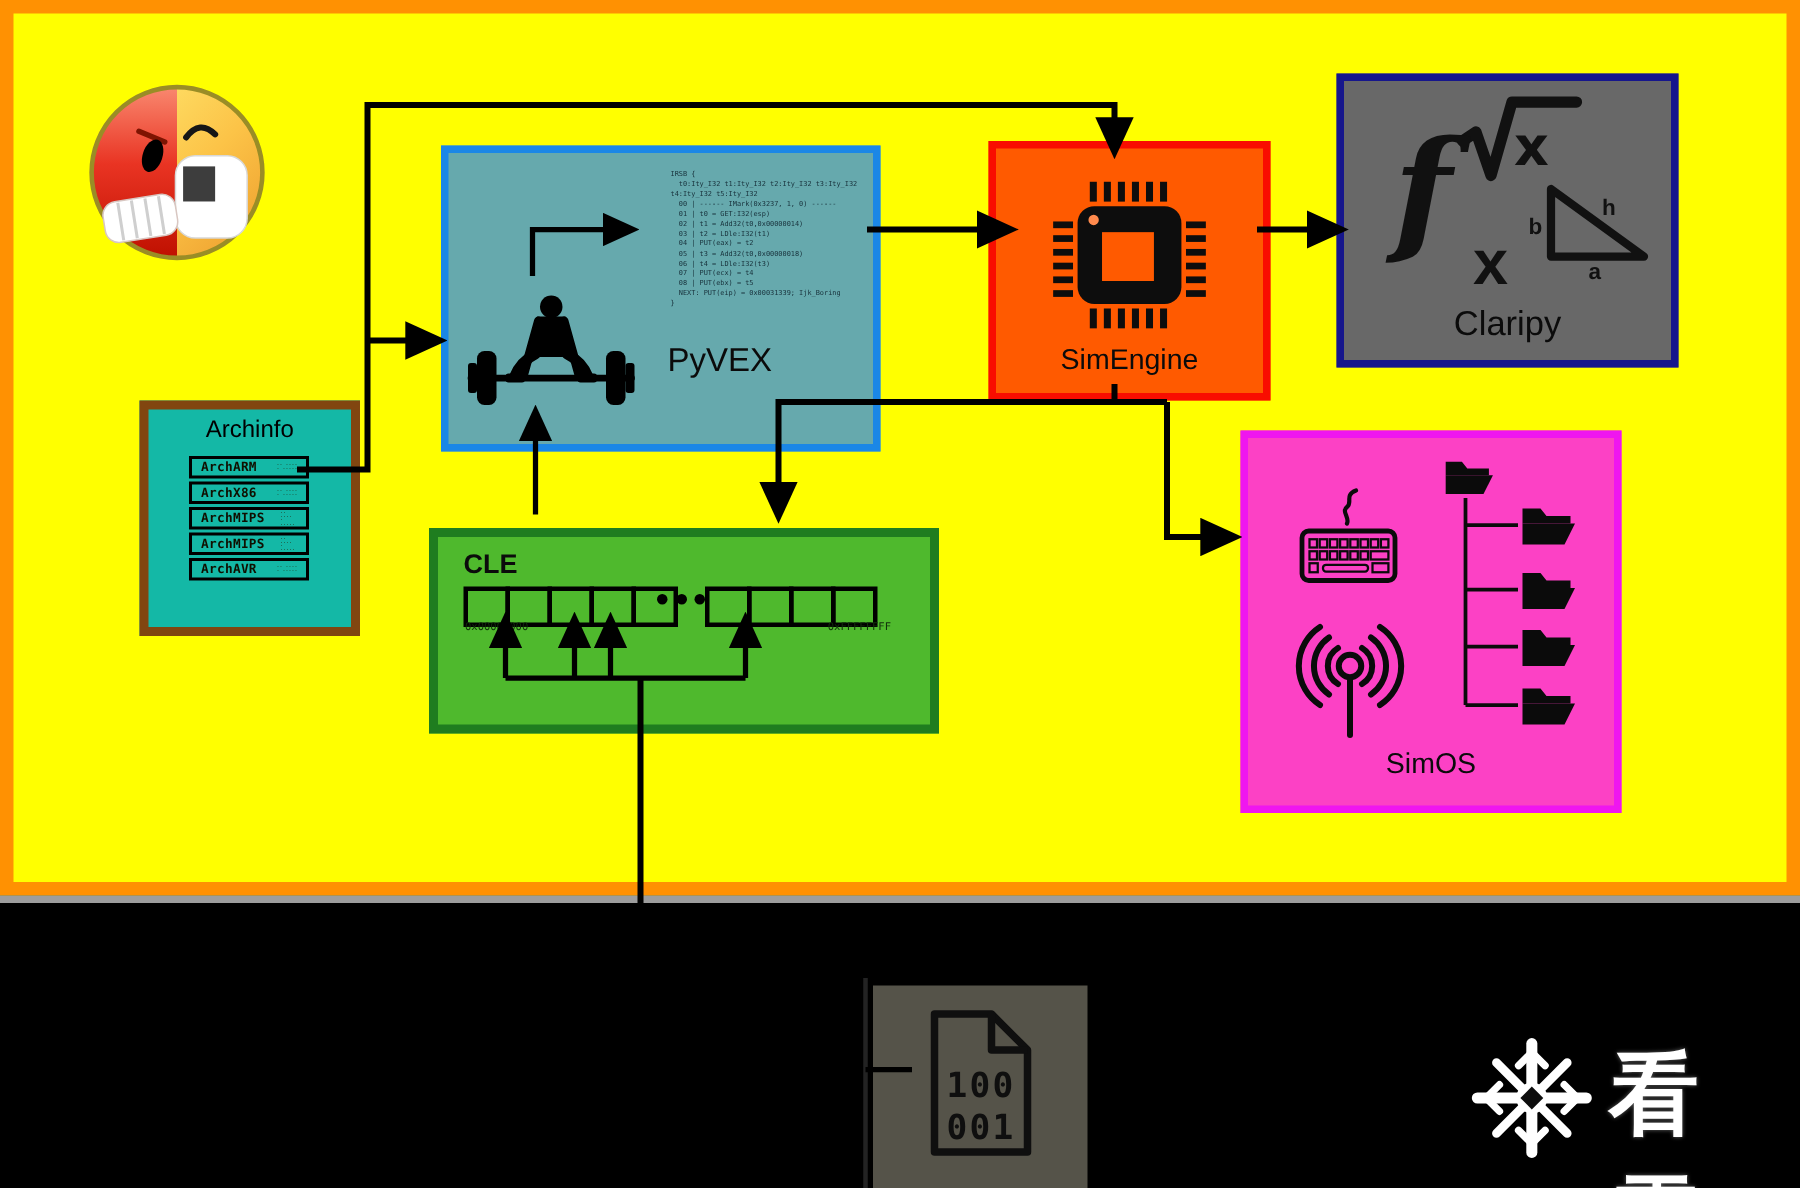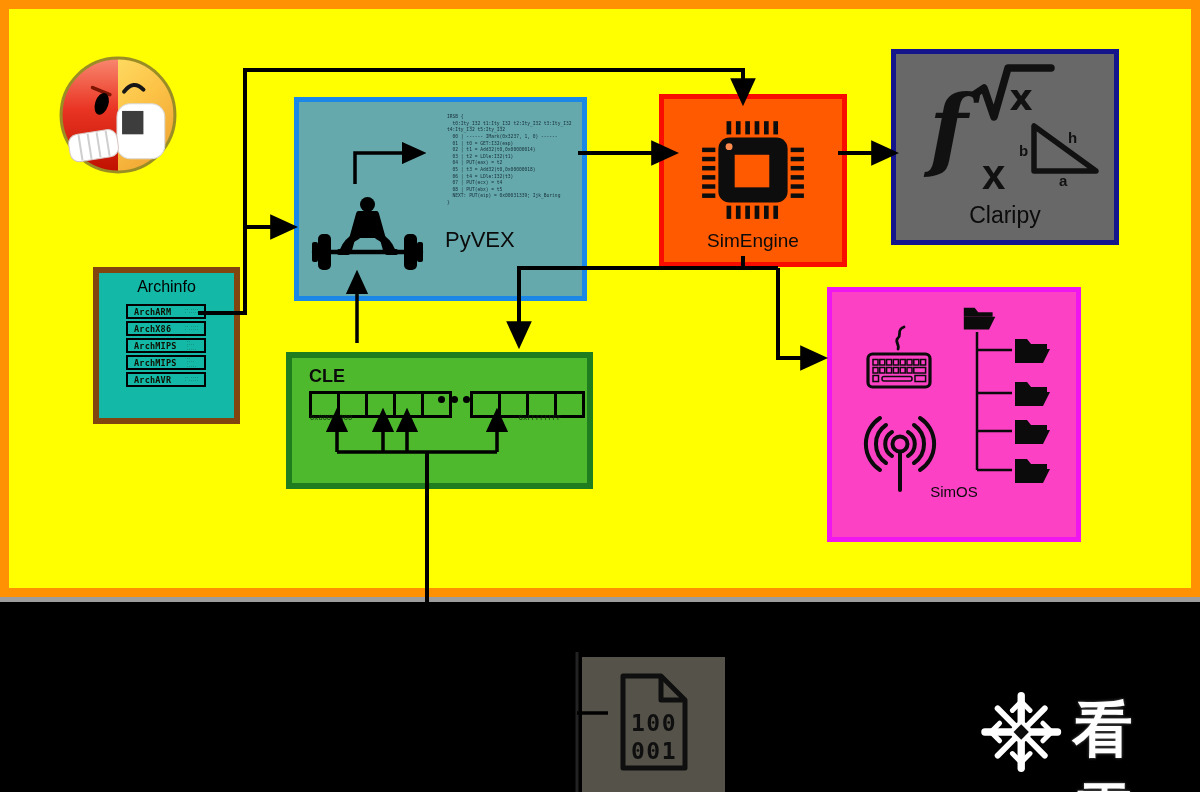--- a/index.html
+++ b/index.html
@@ -38,35 +38,35 @@
   #chip{position:absolute;left:32px;top:12px;}
 
   #claripy{left:882px;top:40px;width:228px;height:196px;background:#686868;border:5px solid #16168C;}
   #claripy .comp-label{width:100%;text-align:center;top:148px;font-size:23px;}
   #sqrtx{position:absolute;left:75px;top:8px;}
   #fx-f{position:absolute;left:33px;top:28px;font-family:"DejaVu Serif",serif;font-style:italic;
         font-weight:bold;font-size:90px;color:#111;line-height:1;}
   #fx-x{position:absolute;left:86px;top:100px;font-weight:bold;font-size:42px;color:#111;line-height:1;}
   #tri{position:absolute;left:108px;top:64px;}
 
-  #cle{left:277px;top:343px;width:307px;height:137px;background:#4FB92D;border:6px solid #1F7D1F;}
+  #cle{left:277px;top:343px;width:340px;height:137px;background:#4FB92D;border:6px solid #1F7D1F;}
   #cle .comp-label{left:17px;top:8px;font-size:18px;font-weight:600;}
   .cellrow{position:absolute;top:33px;display:flex;}
   .cell{width:25px;height:21px;border:3px solid #000;margin-left:-3px;}
   .cell:first-child{margin-left:0;}
   #cells-left{left:17px;}
   #cells-right{left:178px;}
   #dots{position:absolute;left:146px;top:38px;width:32px;display:flex;justify-content:space-between;}
   #dots i{width:7px;height:7px;border-radius:50%;background:#000;}
   .addr{position:absolute;top:56px;font-family:"DejaVu Sans Mono",monospace;font-size:7px;color:#11300b;}
   #addr-low{left:18px;}
   #addr-high{right:26px;}
 
   #simos{left:818px;top:278px;width:254px;height:255px;background:#FC41C5;border:5px solid #EF16EF;}
-  #simos .comp-label{width:100%;text-align:center;top:191px;font-size:15px;}
+  #simos .comp-label{width:100%;text-align:center;top:207px;font-size:19px;}
   #kbd{position:absolute;left:32px;top:32px;}
   #antenna{position:absolute;left:24px;top:116px;}
   #ftree{position:absolute;left:118px;top:12px;}
 
   
   #binary-panel{left:582px;top:657px;width:143px;height:143px;background:#555349;z-index:2;}
   #bindoc{position:absolute;left:33px;top:14px;}
 
   #watermark{left:980px;top:690px;height:88px;display:flex;align-items:flex-start;z-index:2;}
   #wm-text{font-size:60px;font-weight:bold;color:#fff;letter-spacing:5px;margin-left:10px;

